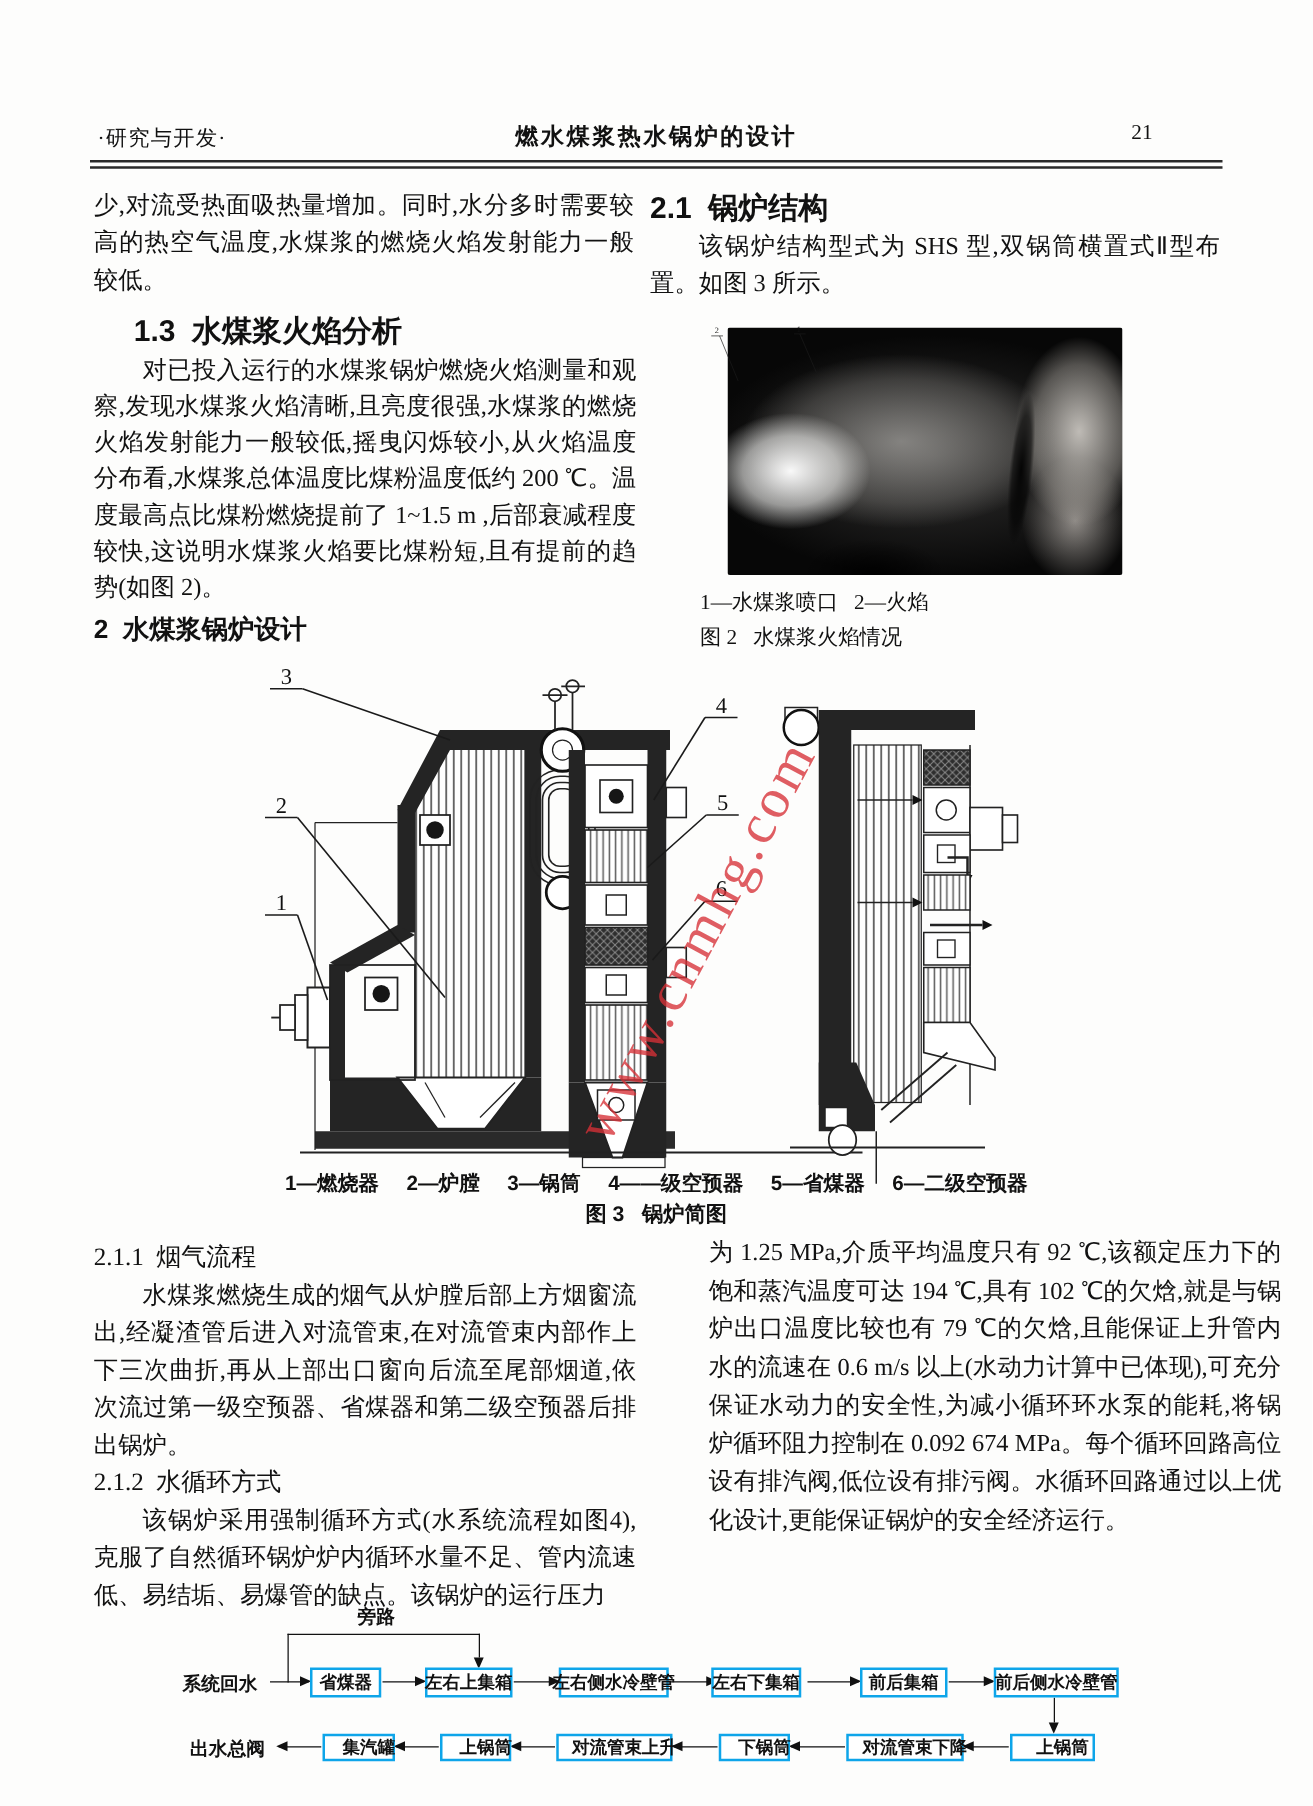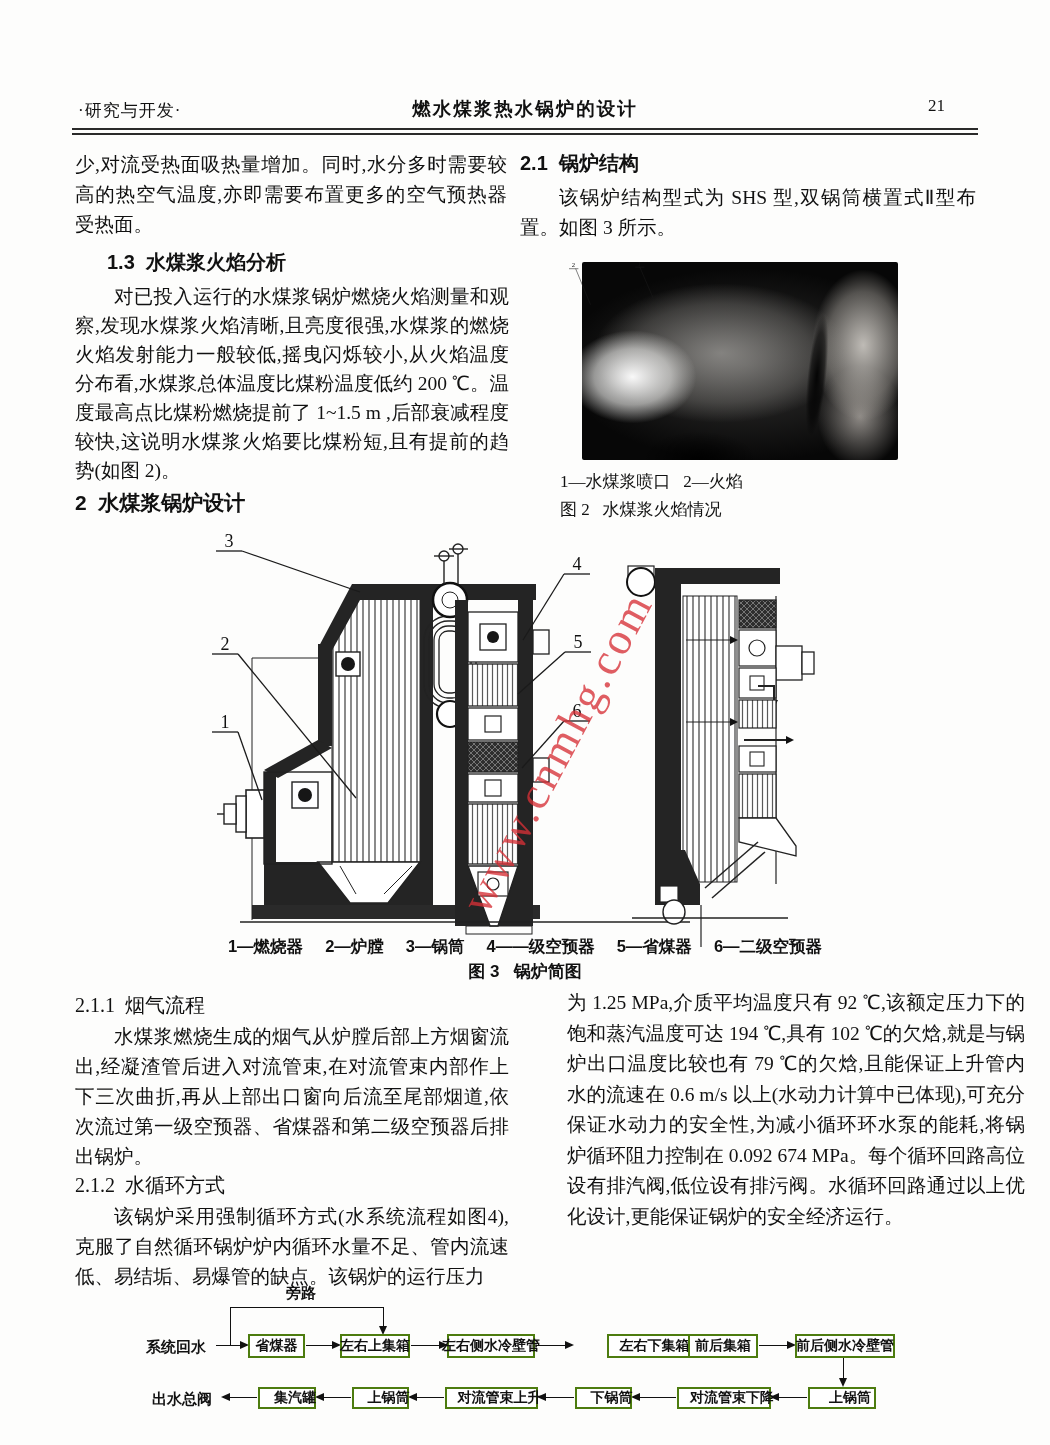--- a/index.html
+++ b/index.html
@@ -6,27 +6,27 @@
   html,body { width:1050px; height:1445px; background:#fff; overflow:hidden;
     font-family:"Liberation Serif", serif; color:#111; }
   #page { position:relative; width:1050px; height:1445px; background:#fdfdfc; }
 
   .abs { position:absolute; }
   .hei { font-family:"Liberation Sans", sans-serif; font-weight:bold; }
 
   
   #hdr-left { left:78px; top:99px; font-size:17px; letter-spacing:1px; }
   #hdr-title { left:300px; top:96px; width:450px; text-align:center; font-size:18.5px; letter-spacing:2px; }
-  #hdr-page { left:905px; top:96px; width:40px; text-align:right; font-size:17px; }
+  #hdr-page { left:905px; top:96px; width:40px; text-align:left; font-size:17px; }
   .rule { left:72px; width:906px; height:1.6px; background:#2a2a2a; }
 
   
   .col { font-size:19.5px; line-height:30px; text-align:justify; }
   .indent { text-indent:2em; }
-  .h-bold { font-family:"Liberation Sans", sans-serif; font-weight:bold; font-size:20px; white-space:pre-wrap; }
+  .h-bold { font-family:"Liberation Sans", sans-serif; font-weight:bold; font-size:24px; white-space:pre-wrap; }
   .h-plain { font-size:20px; white-space:pre-wrap; }
 
   
   #fig2-photo { left:582px; top:262px; width:316px; height:198px; background-color:#070707; border-radius:2px;
     background-image:
       radial-gradient(ellipse 85px 62px at 16% 58%, rgba(255,255,255,.97), rgba(236,236,234,.62) 45%, rgba(200,200,198,0) 75%),
       radial-gradient(ellipse 150px 82px at 44% 46%, rgba(186,184,180,.62), rgba(140,138,134,.34) 60%, rgba(90,90,90,0) 85%),
       radial-gradient(ellipse 58px 86px at 89% 42%, rgba(214,210,204,.88), rgba(160,156,150,.5) 62%, rgba(90,90,90,0) 88%),
       radial-gradient(ellipse 52px 62px at 88% 78%, rgba(196,190,184,.7), rgba(90,90,90,0) 82%),
       radial-gradient(ellipse 210px 110px at 52% 52%, rgba(120,118,116,.4), rgba(40,40,40,0) 88%);
@@ -42,21 +42,21 @@
   #fig3-legend { left:150px; top:936px; width:750px; display:flex; justify-content:center; gap:22px;
     font-family:"Liberation Sans", sans-serif; font-weight:bold; font-size:16.5px; }
   #fig3-caption { left:150px; top:960px; width:750px; }
   .figcap-bold { text-align:center; font-family:"Liberation Sans", sans-serif; font-weight:bold; font-size:17px; white-space:pre-wrap; }
 
   
   #watermark { left:557px; top:752px; transform:translate(-50%,-50%) rotate(-62deg);
     font-size:45px; letter-spacing:3px; color:rgba(214,48,54,.78); white-space:nowrap; z-index:5; }
 
   
-  .fbox { position:absolute; border:2px solid #4d7c0f; background:#fff; display:flex; align-items:center; justify-content:center;
+  .fbox { position:absolute; border:2px solid #0ea5e9; background:#fff; display:flex; align-items:center; justify-content:center;
     font-family:"Liberation Sans", sans-serif; font-weight:bold; font-size:14px; white-space:nowrap; z-index:2; }
   .rowA { top:1334px; height:24px; }
   .rowB { top:1387px; height:22px;padding-left:16px; }
   .flabel { position:absolute; font-family:"Liberation Sans", sans-serif; font-weight:bold; font-size:15px; }
   .arr { position:absolute; height:0; border-top:1.8px solid #111; z-index:1; }
   .arr::after { content:''; position:absolute; width:0; height:0; }
   .arr.r::after { right:-2px; top:-5.4px; border-left:9px solid #111; border-top:4.5px solid transparent; border-bottom:4.5px solid transparent; }
   .arr.l::after { left:-2px; top:-5.4px; border-right:9px solid #111; border-top:4.5px solid transparent; border-bottom:4.5px solid transparent; }
   .vseg { position:absolute; width:0; border-left:1.8px solid #111; }
   .hseg { position:absolute; height:0; border-top:1.8px solid #111; }
@@ -66,21 +66,21 @@
 <body>
 
 <div id="page">
 
   <div class="abs" id="hdr-left">·研究与开发·</div>
   <div class="abs hei" id="hdr-title">燃水煤浆热水锅炉的设计</div>
   <div class="abs" id="hdr-page">21</div>
   <div class="abs rule" style="top:128px"></div>
   <div class="abs rule" style="top:133px"></div>
 
-  <div class="abs col" style="left:75px; top:150px; width:432px;">少,对流受热面吸热量增加。同时,水分多时需要较高的热空气温度,亦即需要布置更多的空气预热器受热面。</div>
+  <div class="abs col" style="left:75px; top:150px; width:432px;">少,对流受热面吸热量增加。同时,水分多时需要较高的热空气温度,水煤浆的燃烧火焰发射能力一般较低。</div>
   <div class="abs h-bold" style="left:75px; top:249px;margin-left:32px;">1.3  水煤浆火焰分析</div>
   <div class="abs col indent" style="left:75px; top:282px; width:434px; line-height:29px;">对已投入运行的水煤浆锅炉燃烧火焰测量和观察,发现水煤浆火焰清晰,且亮度很强,水煤浆的燃烧火焰发射能力一般较低,摇曳闪烁较小,从火焰温度分布看,水煤浆总体温度比煤粉温度低约 200 ℃。温度最高点比煤粉燃烧提前了 1~1.5 m ,后部衰减程度较快,这说明水煤浆火焰要比煤粉短,且有提前的趋势(如图 2)。</div>
   <div class="abs h-bold" style="left:75px; top:489px; font-size:21px;">2  水煤浆锅炉设计</div>
 
   <div class="abs h-bold" style="left:520px; top:150px;">2.1  锅炉结构</div>
   <div class="abs col indent" style="left:520px; top:183px; width:456px;">该锅炉结构型式为 SHS 型,双锅筒横置式Ⅱ型布置。如图 3 所示。</div>
 
   <div class="abs" id="fig2-photo">
     <div id="fig2-slit"></div>
     <div id="fig2-soot"></div>
@@ -274,21 +274,21 @@
   <div class="abs h-plain" style="left:75px; top:1172px;">2.1.2  水循环方式</div>
   <div class="abs col indent" style="left:75px; top:1202px; width:434px;">该锅炉采用强制循环方式(水系统流程如图4),克服了自然循环锅炉炉内循环水量不足、管内流速低、易结垢、易爆管的缺点。该锅炉的运行压力</div>
 
   <div class="abs col" style="left:520px; top:988px; width:458px; line-height:30.5px;margin-left:47px;">为 1.25 MPa,介质平均温度只有 92 ℃,该额定压力下的饱和蒸汽温度可达 194 ℃,具有 102 ℃的欠焓,就是与锅炉出口温度比较也有 79 ℃的欠焓,且能保证上升管内水的流速在 0.6 m/s 以上(水动力计算中已体现),可充分保证水动力的安全性,为减小循环环水泵的能耗,将锅炉循环阻力控制在 0.092 674 MPa。每个循环回路高位设有排汽阀,低位设有排污阀。水循环回路通过以上优化设计,更能保证锅炉的安全经济运行。</div>
 
   <div>
     <div class="flabel" style="left:146px; top:1338px;">系统回水</div>
     <div class="fbox rowA" style="left:248px; width:57px;">省煤器</div>
     <div class="fbox rowA" style="left:340px; width:70px;">左右上集箱</div>
     <div class="fbox rowA" style="left:447px; width:88px;">左右侧水冷壁管</div>
-    <div class="fbox rowA" style="left:607px; width:95px;">左右下集箱</div>
+    <div class="fbox rowA" style="left:569px; width:72px;">左右下集箱</div>
     <div class="fbox rowA" style="left:688px; width:70px;">前后集箱</div>
     <div class="fbox rowA" style="left:795px; width:100px;">前后侧水冷壁管</div>
 
     <div class="arr r" style="left:216px; top:1345px; width:31px;"></div>
     <div class="arr r" style="left:306px; top:1345px; width:33px;"></div>
     <div class="arr r" style="left:411px; top:1345px; width:35px;"></div>
     <div class="arr r" style="left:536px; top:1345px; width:36px;"></div>
     <div class="arr r" style="left:646px; top:1345px; width:41px;"></div>
     <div class="arr r" style="left:759px; top:1345px; width:35px;"></div>
 

